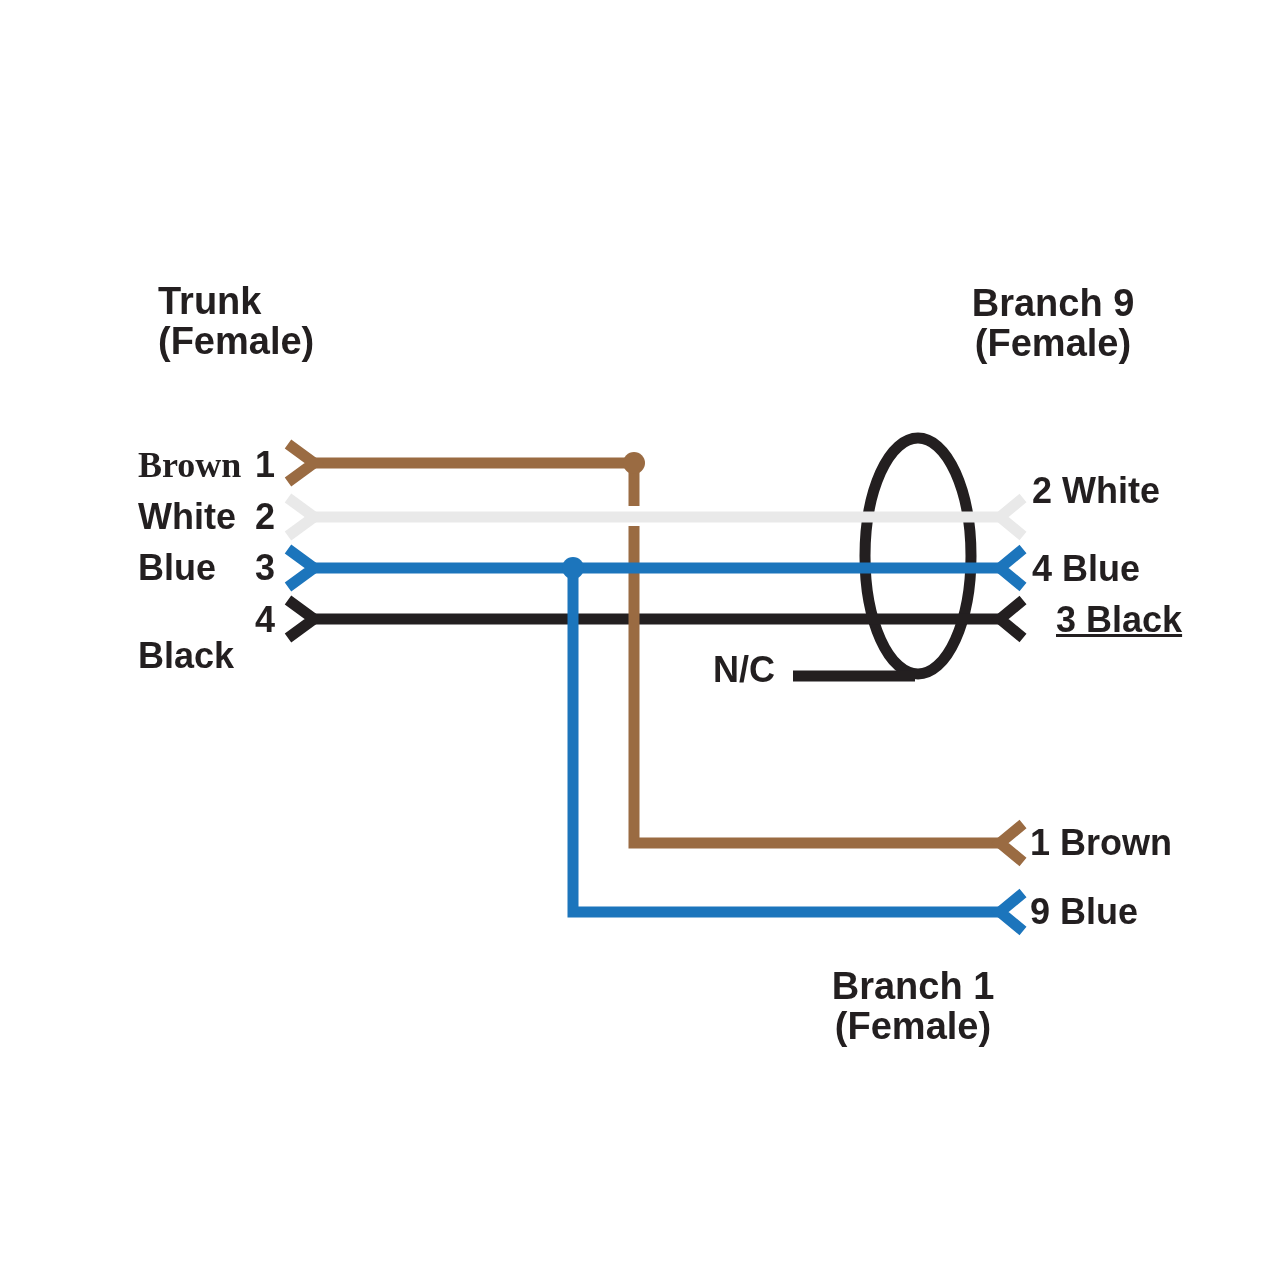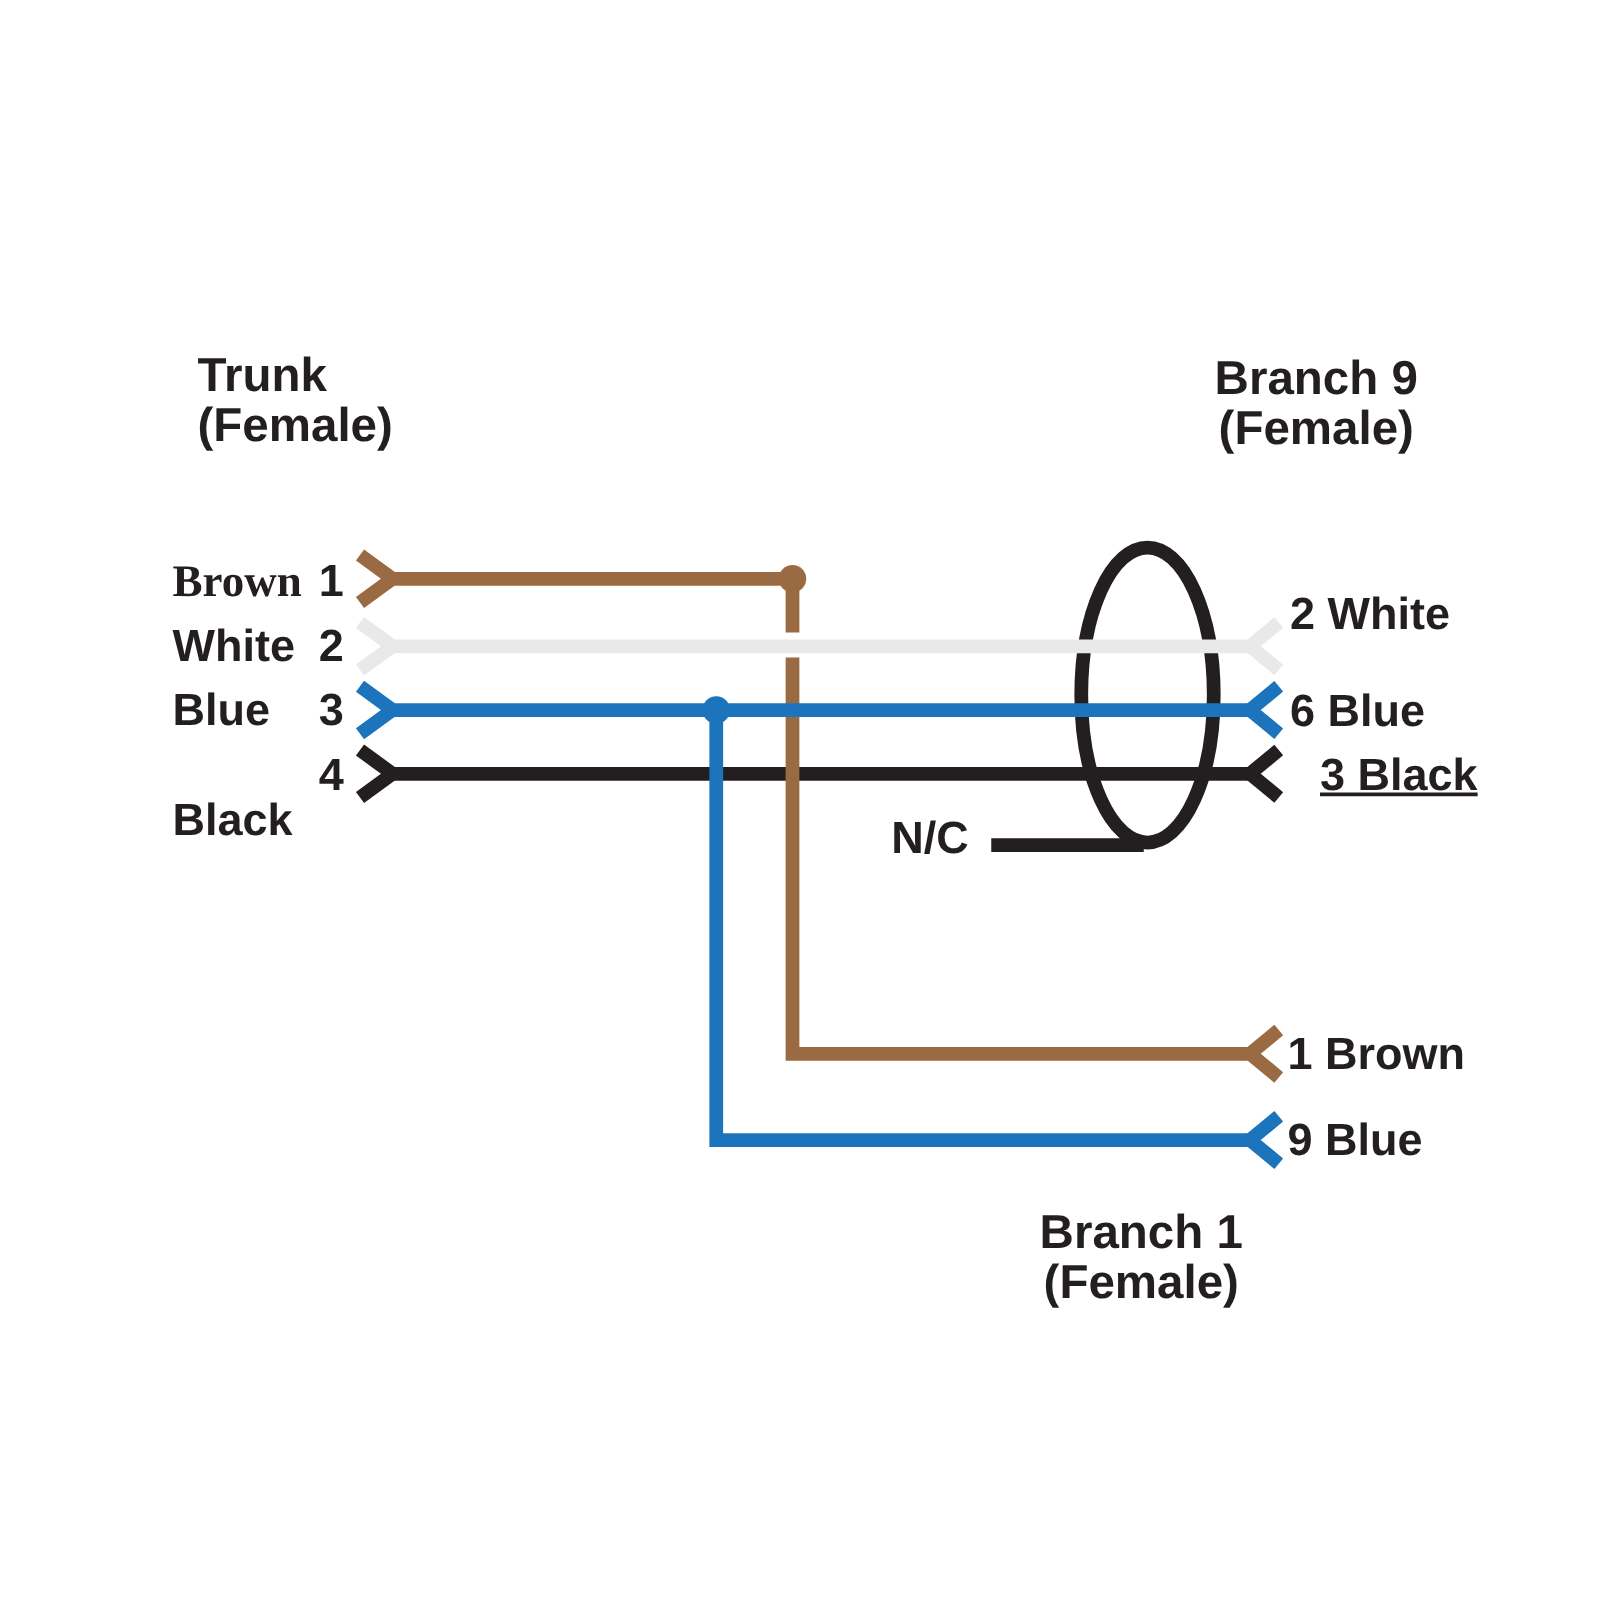--- a/index.html
+++ b/index.html
@@ -75,21 +75,21 @@
   <div class="lbl" style="left:138px; top:493px;">White</div>
   <div class="lbl num" style="left:235px; top:493px;">2</div>
 
   <div class="lbl" style="left:138px; top:544px;">Blue</div>
   <div class="lbl num" style="left:235px; top:544px;">3</div>
 
   <div class="lbl" style="left:138px; top:632px;">Black</div>
   <div class="lbl num" style="left:235px; top:596px;">4</div>
 
   <div class="lbl" style="left:1032px; top:467px;">2 White</div>
-  <div class="lbl" style="left:1032px; top:545px;">6 Blue</div>
+  <div class="lbl" style="left:1032px; top:545px;">4 Blue</div>
   <div class="lbl" style="left:1056px; top:596px;text-decoration:underline;">3 Black</div>
 
   <div class="lbl" style="left:1030px; top:819px;">1 Brown</div>
   <div class="lbl" style="left:1030px; top:888px;">9 Blue</div>
 
   <div class="lbl nc" style="left:670px; top:646px;">N/C</div>
 
 </div>
 
 </body></html>

